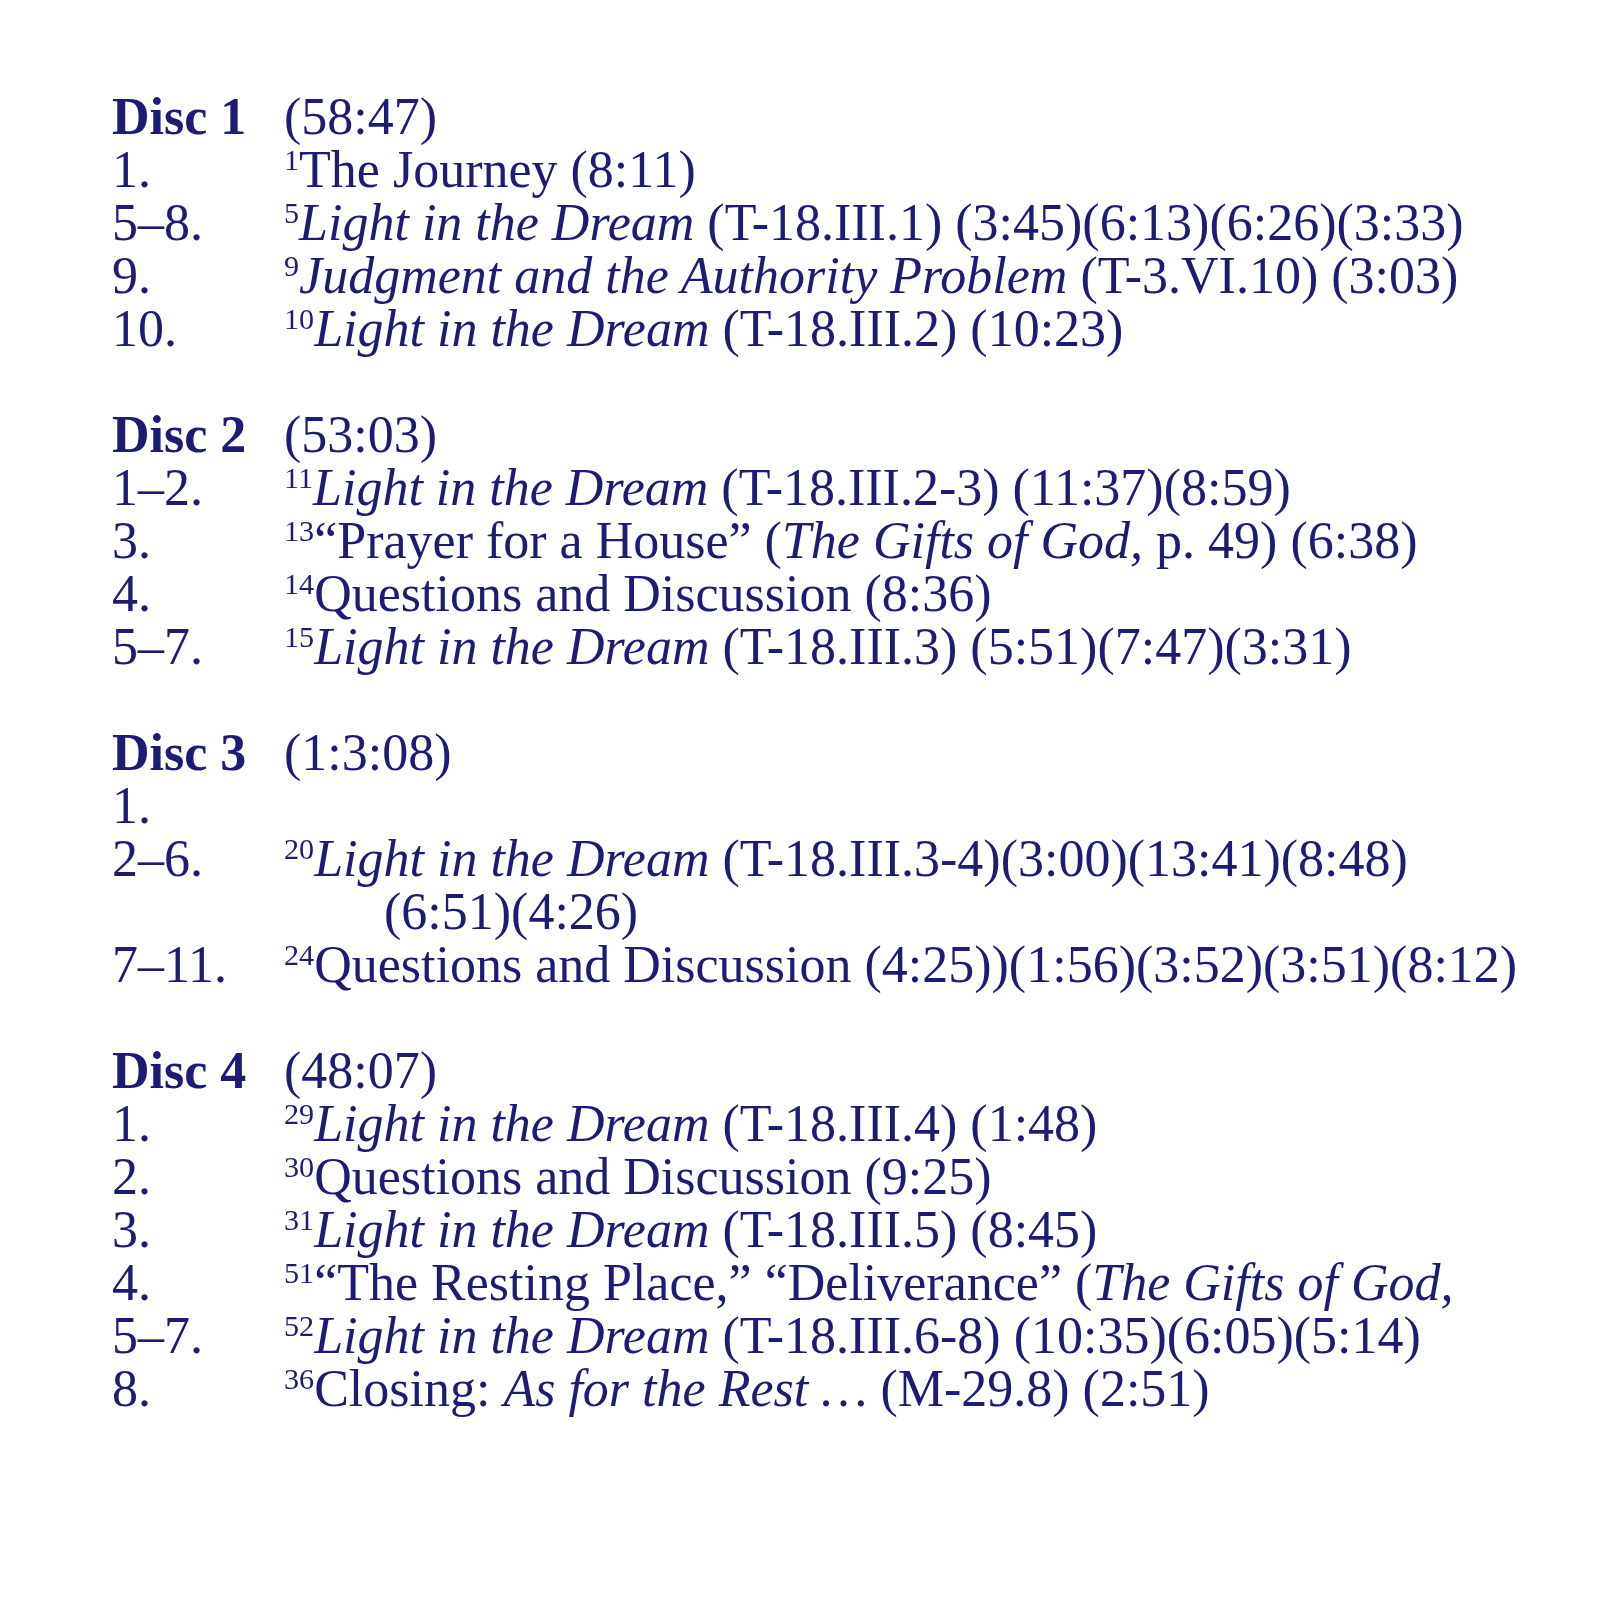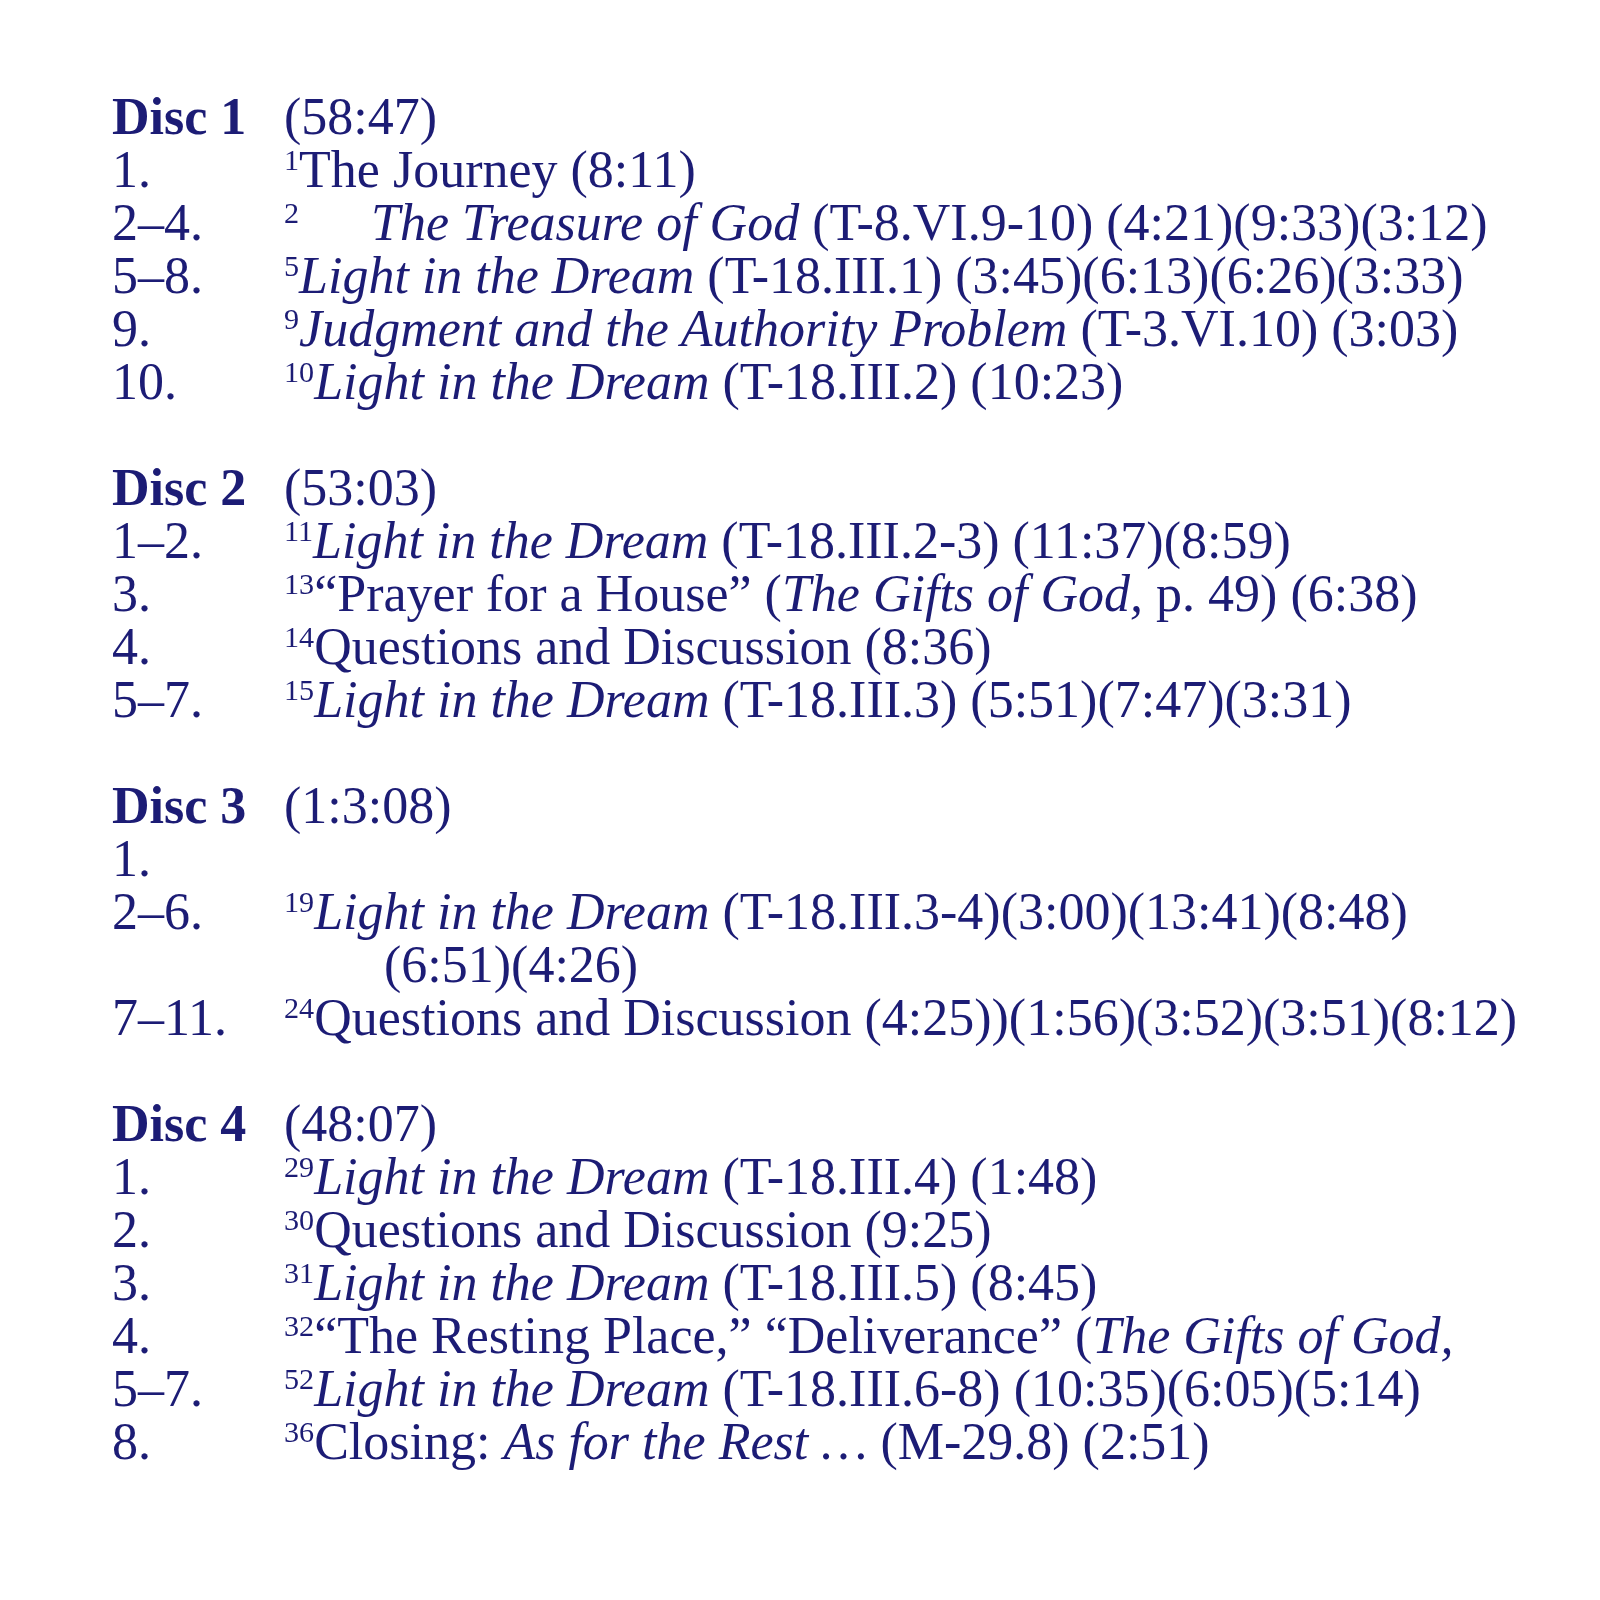--- a/index.html
+++ b/index.html
@@ -58,24 +58,20 @@
     <section class="disc-section">
       <div class="row header-row">
         <span class="num disc-label">Disc 1</span>
         <span class="content disc-duration">(58:47)</span>
       </div>
       <div class="row track-row">
         <span class="num">1.</span>
         <span class="content"><sup class="cue">1</sup><span class="seg">The Journey (8:11)</span></span>
       </div>
       <div class="row track-row">
-        <span class="num">2–4.</span>
-        <span class="content"><sup class="cue tab-after">2</sup><em class="seg">The Treasure of God</em><span class="seg"> (T-8.VI.9-10) (4:21)(9:33)(3:12)</span></span>
-      </div>
-      <div class="row track-row">
         <span class="num">5–8.</span>
         <span class="content"><sup class="cue">5</sup><em class="seg">Light in the Dream</em><span class="seg"> (T-18.III.1) (3:45)(6:13)(6:26)(3:33)</span></span>
       </div>
       <div class="row track-row">
         <span class="num">9.</span>
         <span class="content"><sup class="cue">9</sup><em class="seg">Judgment and the Authority Problem</em><span class="seg"> (T-3.VI.10) (3:03)</span></span>
       </div>
       <div class="row track-row">
         <span class="num">10.</span>
         <span class="content"><sup class="cue">10</sup><em class="seg">Light in the Dream</em><span class="seg"> (T-18.III.2) (10:23)</span></span>
@@ -106,21 +102,21 @@
     <section class="disc-section">
       <div class="row header-row">
         <span class="num disc-label">Disc 3</span>
         <span class="content disc-duration">(1:3:08)</span>
       </div>
       <div class="row track-row">
         <span class="num">1.</span>
       </div>
       <div class="row track-row">
         <span class="num">2–6.</span>
-        <span class="content"><sup class="cue">19</sup><em class="seg">Light in the Dream</em><span class="seg"> (T-18.III.3-4)(3:00)(13:41)(8:48)</span><div class="cont">(6:51)(4:26)</div></span>
+        <span class="content"><sup class="cue">20</sup><em class="seg">Light in the Dream</em><span class="seg"> (T-18.III.3-4)(3:00)(13:41)(8:48)</span><div class="cont">(6:51)(4:26)</div></span>
       </div>
       <div class="row track-row">
         <span class="num">7–11.</span>
         <span class="content"><sup class="cue">24</sup><span class="seg">Questions and Discussion (4:25))(1:56)(3:52)(3:51)(8:12)</span></span>
       </div>
     </section>
     <section class="disc-section">
       <div class="row header-row">
         <span class="num disc-label">Disc 4</span>
         <span class="content disc-duration">(48:07)</span>
@@ -132,21 +128,21 @@
       <div class="row track-row">
         <span class="num">2.</span>
         <span class="content"><sup class="cue">30</sup><span class="seg">Questions and Discussion (9:25)</span></span>
       </div>
       <div class="row track-row">
         <span class="num">3.</span>
         <span class="content"><sup class="cue">31</sup><em class="seg">Light in the Dream</em><span class="seg"> (T-18.III.5) (8:45)</span></span>
       </div>
       <div class="row track-row">
         <span class="num">4.</span>
-        <span class="content"><sup class="cue">32</sup><span class="seg">“The Resting Place,” “Deliverance” (</span><em class="seg">The Gifts of God,</em></span>
+        <span class="content"><sup class="cue">51</sup><span class="seg">“The Resting Place,” “Deliverance” (</span><em class="seg">The Gifts of God,</em></span>
       </div>
       <div class="row track-row">
         <span class="num">5–7.</span>
         <span class="content"><sup class="cue">52</sup><em class="seg">Light in the Dream</em><span class="seg"> (T-18.III.6-8) (10:35)(6:05)(5:14)</span></span>
       </div>
       <div class="row track-row">
         <span class="num">8.</span>
         <span class="content"><sup class="cue">36</sup><span class="seg">Closing: </span><em class="seg">As for the Rest …</em><span class="seg"> (M-29.8) (2:51)</span></span>
       </div>
     </section>

